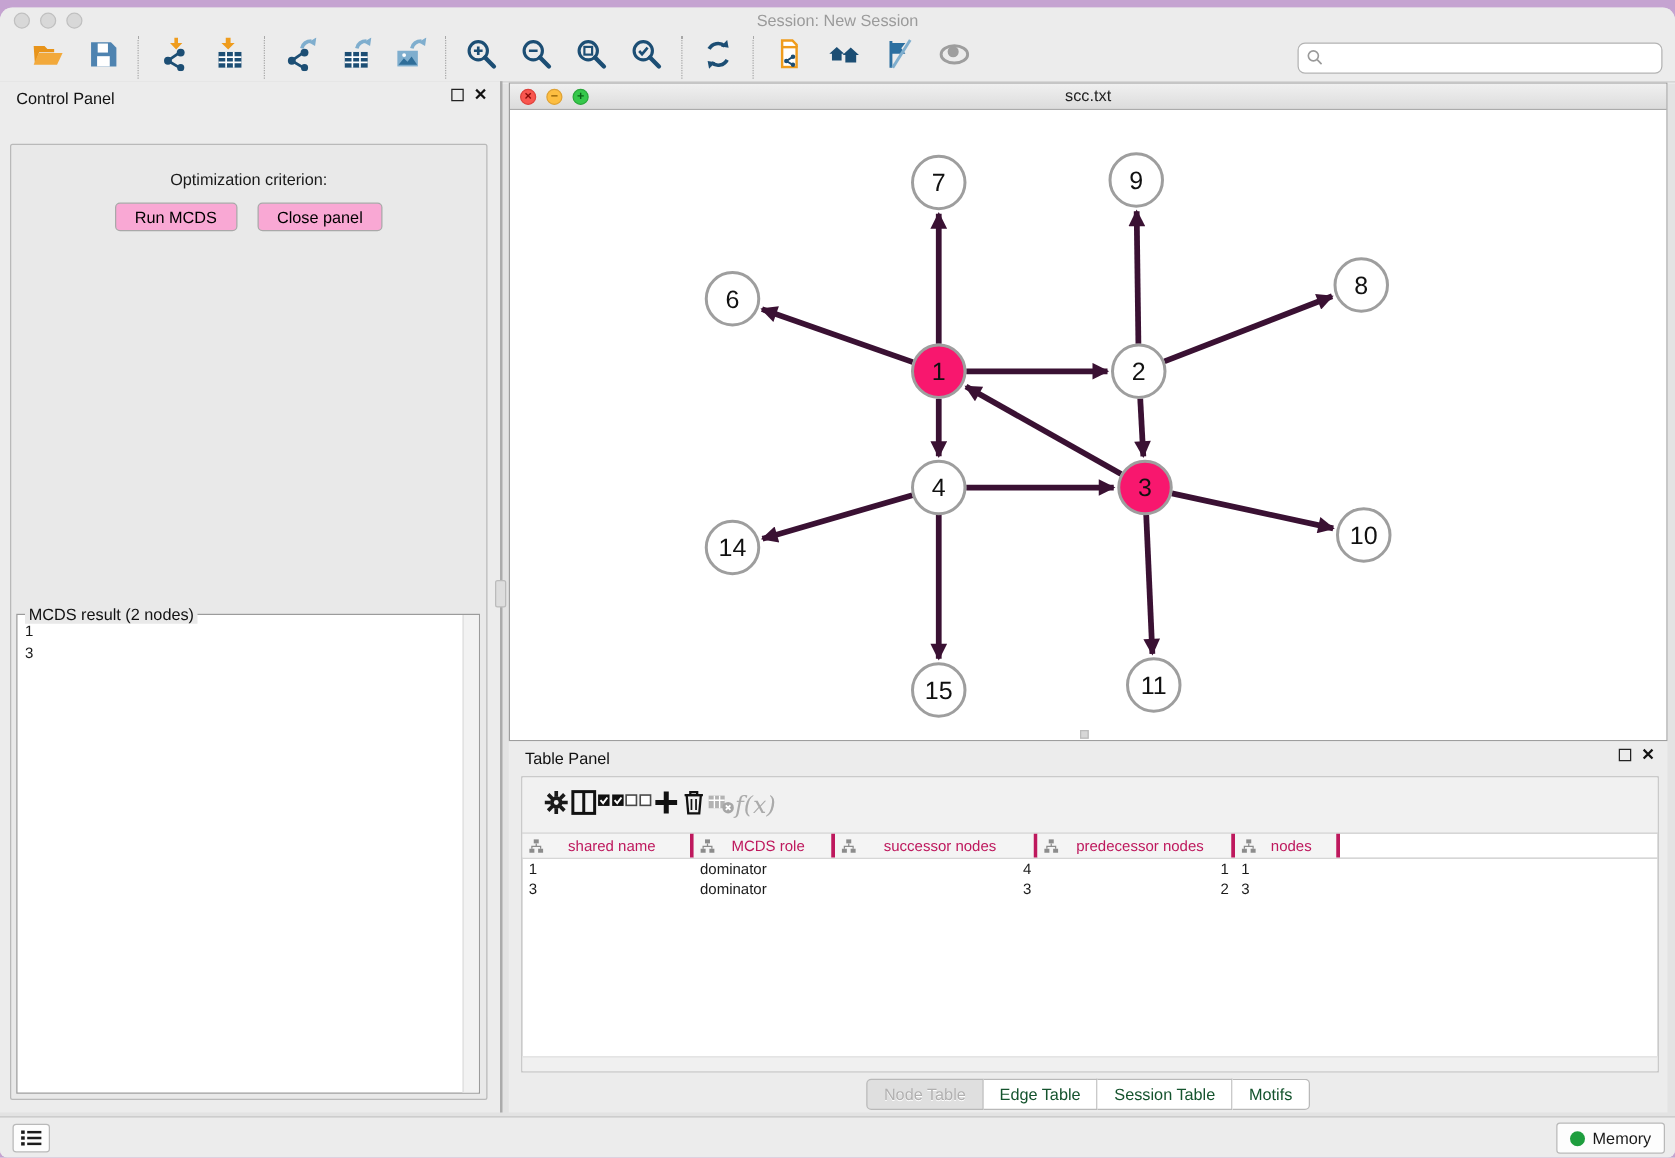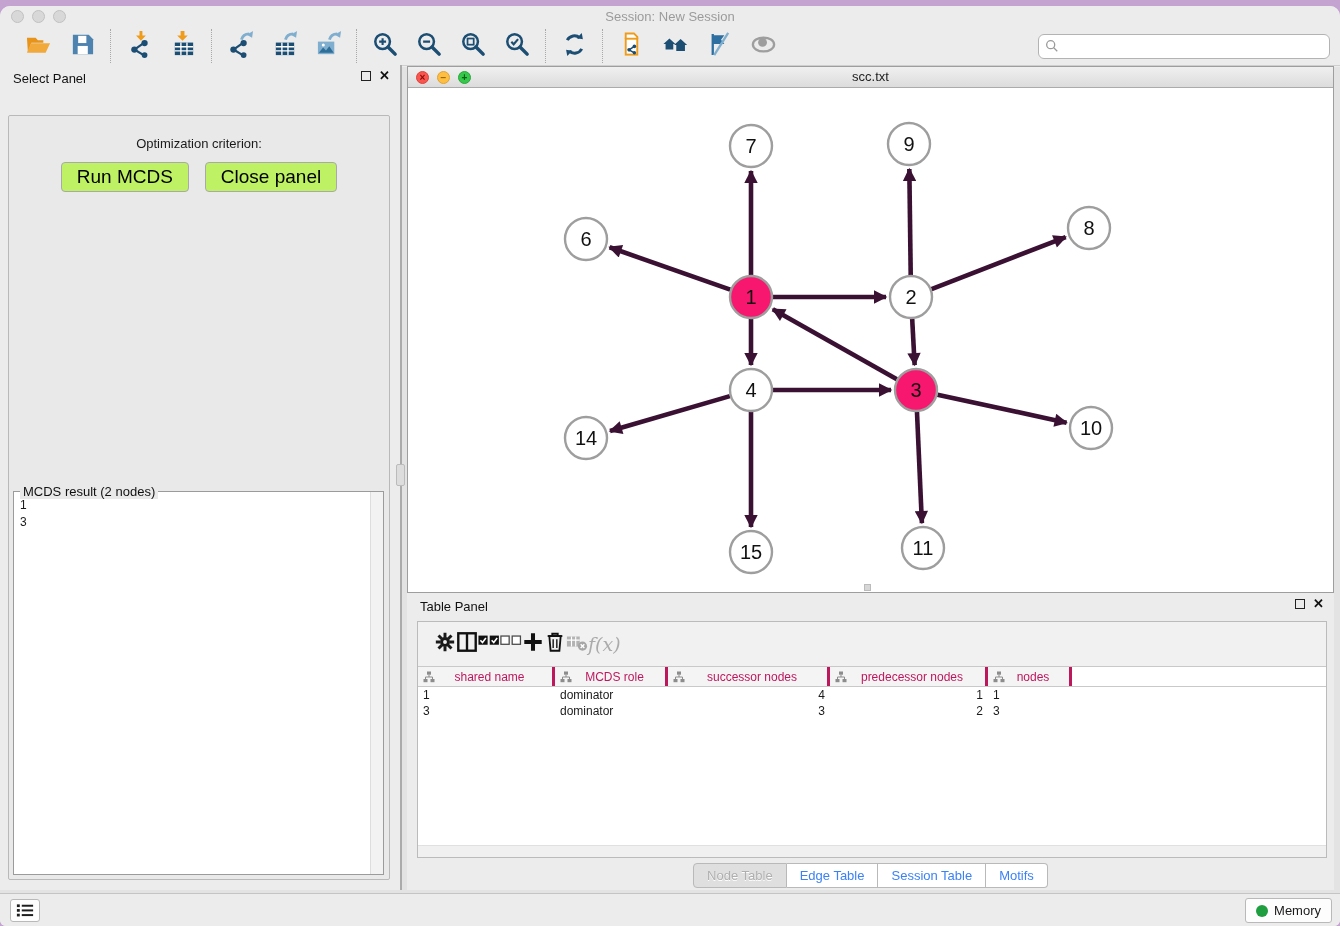--- a/index.html
+++ b/index.html
@@ -41,21 +41,21 @@
   .tab { font-size:13px; padding:4px 13px; background:#fff; border:1px solid #B9B9B9; border-left-width:0; color:#111; }
   .tab:first-child { border-left-width:1px; border-radius:4px 0 0 0; }
   .tab:last-child { border-radius:0 4px 0 0; }
   .tab.selected { background:#E7E7E7; color:#B4B4B4; border-bottom-color:#E7E7E7; border-radius:4px 4px 0 0; }
   .cp-inner { position:absolute; left:8px; right:10px; top:50px; bottom:10px; background:#E9E9E9; border:1px solid #B9B9B9; border-radius:2px; }
   .opt-label { text-align:center; font-size:13px; margin-top:20px; }
   .dropdown { width:308px; height:23px; margin:10px auto 0; background:#fff; border:1px solid #A9A9A9; border-radius:4px;
               display:flex; align-items:center; padding:0 6px; font-size:13px; }
   .dropdown .dd-text { flex:1; }
   .btn-row { display:flex; justify-content:center; gap:16px; margin-top:11px; }
-  .push-btn { font-size:19px; padding:3px 15px; background:#bef264; border:1px solid #A9A9A9; border-radius:4px; font-family:"Liberation Sans",sans-serif; }
+  .push-btn { font-size:13px; padding:3px 15px; background:#f9a8d4; border:1px solid #A9A9A9; border-radius:4px; font-family:"Liberation Sans",sans-serif; }
   .result-fieldset { position:absolute; left:4px; right:5px; top:375px; bottom:4px; border:1px solid #9B9B9B; background:#fff; }
   .result-legend { position:absolute; top:-8px; left:6px; background:#E9E9E9; font-size:13px; padding:0 3px; color:#111; }
   .result-text { position:absolute; left:0; top:2px; right:13px; bottom:0; font-size:12px; line-height:17px; padding:3px 6px; white-space:pre-line; overflow:hidden; }
   .result-scroll { position:absolute; right:0; top:0; bottom:0; width:13px; background:#F2F2F2; border-left:1px solid #DDD; }
 
   .v-divider { position:absolute; left:400px; top:59px; width:2px; height:825px; background:#ABABAB; }
   .v-handle { position:absolute; left:396px; top:458px; width:9px; height:22px; background:#DDD; border:1px solid #BBB; border-radius:2px; z-index:3; }
 
   
   .net-window { position:absolute; left:407px; top:60px; width:927px; height:527px; background:#fff; border:1px solid #9E9E9E; }
@@ -79,21 +79,21 @@
   .fx-label { font-family:"DejaVu Serif", serif; font-style:italic; font-size:19px; color:#ABABAB; }
   .tbl-headrow { display:flex; height:21px; border-top:1px solid #C9C9C9; border-bottom:1px solid #C9C9C9; }
   .th-cell { background:#F4F4F4; border-right:3px solid #be185d; display:flex; align-items:center; font-size:12px; color:#be185d; padding-left:5px; }
   .th-cell svg { width:12px; height:12px; flex:0 0 auto; }
   .th-label { flex:1; text-align:center; padding-right:8px; }
   .tbl-row { display:flex; height:16px; font-size:12px; }
   .td-cell { padding:1px 5px 0; overflow:hidden; white-space:nowrap; }
   .td-cell.right { text-align:right; }
   .tbl-hscroll { position:absolute; left:0; right:0; bottom:0; height:12px; background:#F0F0F0; border-top:1px solid #E0E0E0; }
   .tbl-tabs { position:absolute; left:0; right:0; top:270px; display:flex; justify-content:center; }
-  .ttab { font-size:13px; padding:4px 13px; background:#fff; border:1px solid #B9B9B9; border-left-width:0; color:#3b82f6; }
+  .ttab { font-size:13px; padding:4px 13px; background:#fff; border:1px solid #B9B9B9; border-left-width:0; color:#14532d; }
   .ttab:first-child { border-left-width:1px; border-radius:4px 0 0 4px; }
   .ttab:last-child { border-radius:0 4px 4px 0; }
   .ttab.selected { background:#DFDFDF; color:#B0AFAF; text-shadow:0 1px 0 #fff; }
 
   
   .status-bar { position:absolute; left:0; right:0; bottom:0; height:33px; background:#ECECEC; border-top:1px solid #C4C4C4; }
   .list-btn { position:absolute; left:10px; top:5px; width:30px; height:23px; background:#FDFDFD; border:1px solid #B9B9B9; border-radius:3px;
               display:flex; align-items:center; justify-content:center; }
   .memory-btn { position:absolute; right:8px; top:4px; height:25px; background:#FDFDFD; border:1px solid #B9B9B9; border-radius:3px;
                 display:flex; align-items:center; gap:6px; padding:0 10px; font-size:13px; }
@@ -271,21 +271,21 @@
           <path d="M10 10l4 4" stroke="#9A9A9A" stroke-width="1.5"></path>
         </svg>
       <input type="text" value="" style="">
     </div>
   </div>
 
   <div class="main-bg"></div>
 
   <div class="control-panel">
     <div class="cp-header">
-      <span class="panel-title">Select Panel</span>
+      <span class="panel-title">Control Panel</span>
       <span class="panel-btns">
         <span class="float-ic"></span>
         <span class="close-ic">✕</span>
       </span>
     </div>
     <div class="cp-inner">
       <div class="opt-label">Optimization criterion:</div>
       <div class="btn-row">
         <button class="push-btn">Run MCDS</button>
         <button class="push-btn">Close panel</button>

